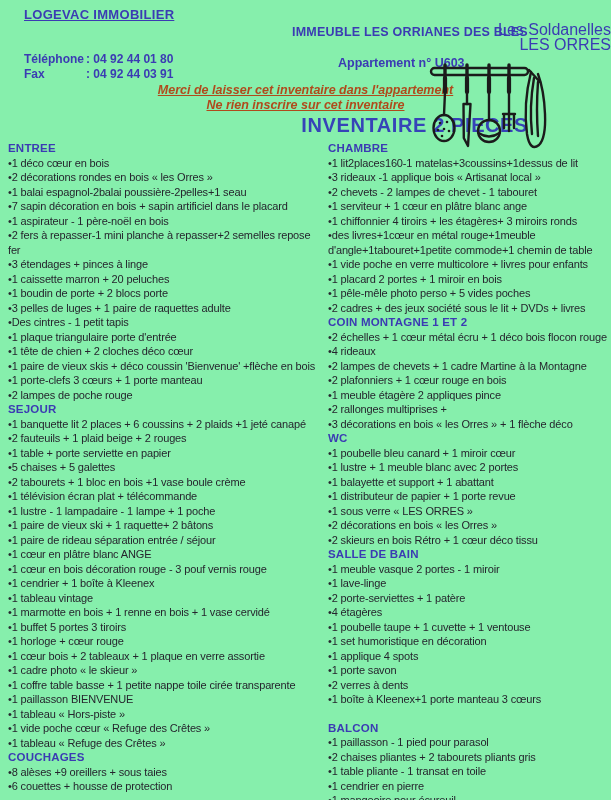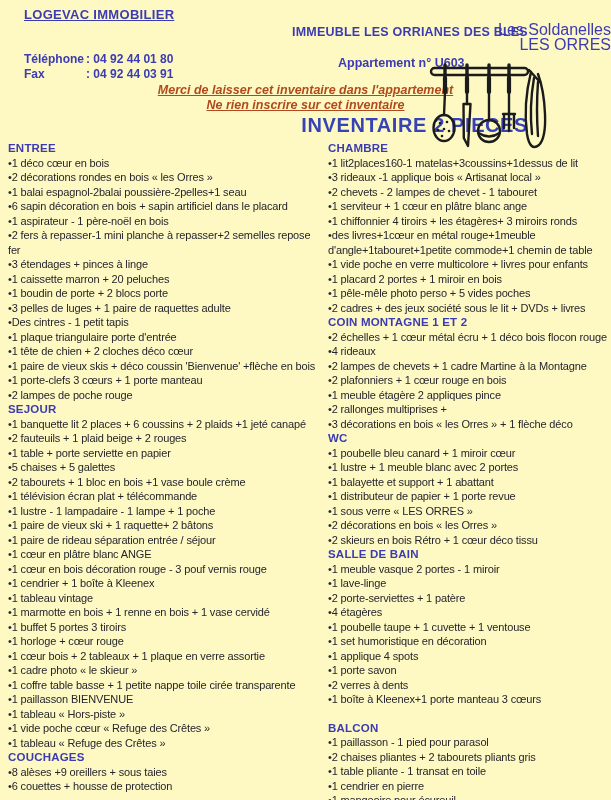--- a/index.html
+++ b/index.html
@@ -1,17 +1,17 @@
 <!DOCTYPE html>
 <html><head>
 <meta charset="utf-8">
 <style>
   html,body{margin:0;padding:0;background:#ffffff;}
   .page{
-    width:611px;height:800px;position:relative;background:#fef9c3;
+    width:611px;height:800px;position:relative;background:#86efac;
     font-family:"Liberation Sans",sans-serif;color:#25252d;overflow:hidden;
   }
   
   .hdr{position:relative;padding-top:7px;}
   .hdr-left{margin-left:24px;color:#3b3bb3;}
   .agency-name{font-size:13px;font-weight:bold;text-decoration:underline;letter-spacing:.3px;}
   .addr{font-size:16px;line-height:15px;text-align:right;}
   .contact{font-size:12px;line-height:15px;font-weight:bold;}
   .clabel{display:inline-block;width:62px;}
   .hdr-right{position:absolute;left:292px;top:25px;width:250px;color:#3b3bb3;}
@@ -102,21 +102,21 @@
     </g>
   </svg>
 
   <div class="cols">
     <div class="col col-left">
         <div class="section">
           <div class="sec-title">ENTREE</div>
           <div class="item">•1 déco cœur en bois</div>
           <div class="item">•2 décorations rondes en bois « les Orres »</div>
           <div class="item">•1 balai espagnol-2balai poussière-2pelles+1 seau</div>
-          <div class="item">•6 sapin décoration en bois + sapin artificiel dans le placard</div>
+          <div class="item">•7 sapin décoration en bois + sapin artificiel dans le placard</div>
           <div class="item">•1 aspirateur - 1 père-noël en bois</div>
           <div class="item">•2 fers à repasser-1 mini planche à repasser+2 semelles repose fer</div>
           <div class="item">•3 étendages + pinces à linge</div>
           <div class="item">•1 caissette marron + 20 peluches</div>
           <div class="item">•1 boudin de porte + 2 blocs porte</div>
           <div class="item">•3 pelles de luges + 1 paire de raquettes adulte</div>
           <div class="item">•Des cintres - 1 petit tapis</div>
           <div class="item">•1 plaque triangulaire porte d'entrée</div>
           <div class="item">•1 tête de chien + 2 cloches déco cœur</div>
           <div class="item">•1 paire de vieux skis + déco coussin 'Bienvenue' +flèche en bois</div>

